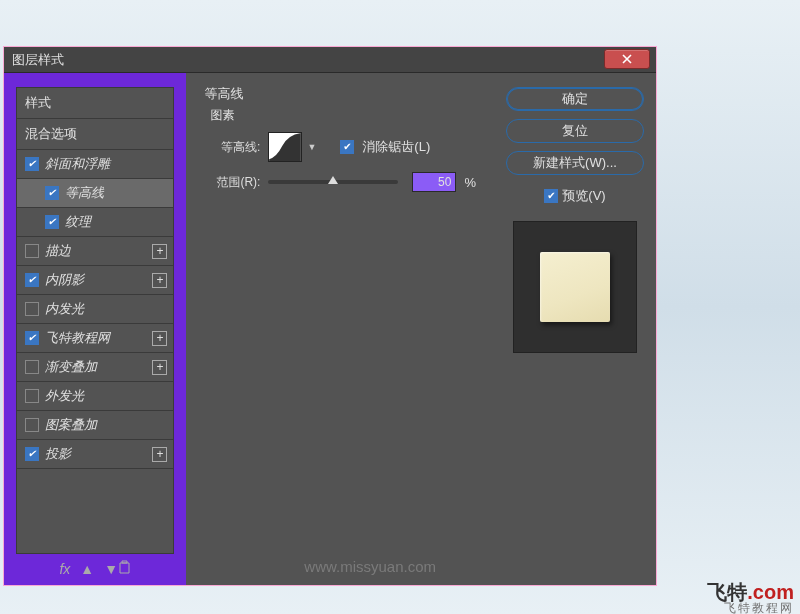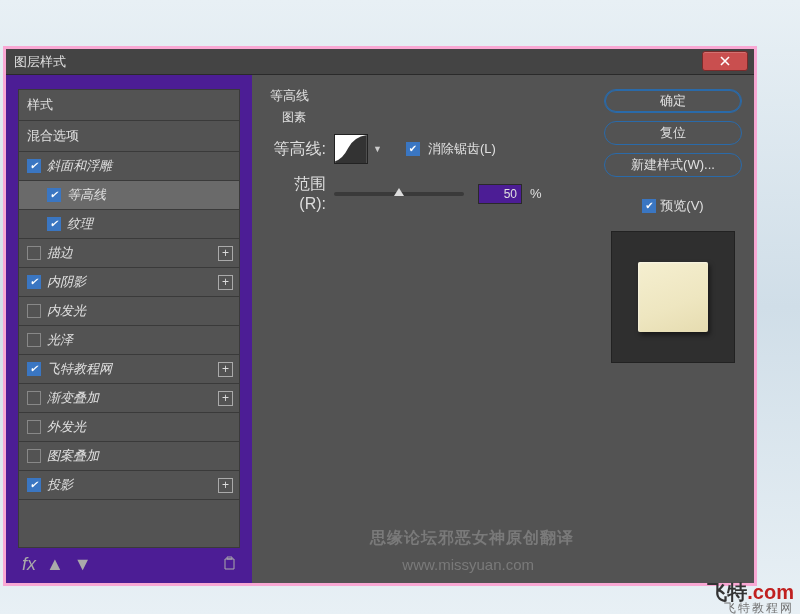--- a/index.html
+++ b/index.html
@@ -1,36 +1,36 @@
 <!DOCTYPE html>
 <html><head>
 <meta charset="utf-8">
 <style>
   * { box-sizing: border-box; margin: 0; padding: 0; font-family: "Microsoft YaHei", "SimSun", sans-serif; }
   body { background: linear-gradient(180deg, #e8f0f5 0%, #d0dee8 50%, #e8f0f5 100%); width: 800px; height: 614px; overflow: hidden; }
   .dialog {
-    position: absolute; left: 3px; top: 46px; width: 754px; height: 540px;
+    position: absolute; left: 3px; top: 46px; width: 654px; height: 540px;
     background: #535353; color: #e0e0e0;
-    border: 3px solid #f9a8d4;
+    border: 1px solid #f9a8d4;
   }
   .titlebar {
     height: 26px; background: #444; display: flex; align-items: center;
     justify-content: space-between; padding: 0 0 0 8px; font-size: 13px;
     border-bottom: 1px solid #2a2a2a;
   }
   .close-btn {
     width: 46px; height: 20px; background: #c94f4f;
     border: 1px solid #7a2a2a; border-radius: 3px;
     display: flex; align-items: center; justify-content: center;
     color: #fff; font-size: 11px; margin-right: 6px; margin-top: -2px;
     box-shadow: inset 0 1px 0 rgba(255,255,255,0.2);
   }
   .content { display: flex; height: calc(100% - 26px); }
   .left-panel {
-    width: 246px; background: #4c1d95; padding: 14px 12px 8px 12px;
+    width: 246px; background: #6d28d9; padding: 14px 12px 8px 12px;
     display: flex; flex-direction: column;
   }
   .styles-list { flex: 1; border: 1px solid #3a3a3a; background: #535353; }
   .list-header {
     font-size: 13px; padding: 6px 8px; border-bottom: 1px solid #3a3a3a;
     color: #e0e0e0;
   }
   .list-sub {
     font-size: 13px; padding: 6px 8px; border-bottom: 1px solid #3a3a3a;
     color: #e0e0e0;
@@ -48,50 +48,50 @@
     display: flex; align-items: center; justify-content: center; font-size: 10px;
   }
   .chk.checked { background: #c46a1b; border-color: #c46a1b; color: #fff; }
   .chk.checked::after { content: "✔"; font-size: 10px; line-height: 1; }
   .chk.blue.checked { background: #3a76c2; border-color: #3a76c2; }
   .plus-box {
     width: 15px; height: 15px; border: 1px solid #aaa; display: flex;
     align-items: center; justify-content: center; font-size: 12px; color: #ddd;
   }
   .bottom-bar {
-    display: flex; align-items: center; justify-content: space-between;
-    padding: 6px 4px 0 4px; color: #aaa; font-size: 18px;
+    display: flex; align-items: center; justify-content: center;
+    padding: 6px 4px 0 4px; color: #aaa; font-size: 14px;
   }
   .bottom-bar .icons { display: flex; gap: 10px; }
   .center-panel {
     flex: 1; padding: 12px 18px; font-size: 13px; color: #e0e0e0;
     position: relative;
   }
   .group { border: 0px solid #444; margin-bottom: 10px; }
   .group-title { font-size: 13px; margin-bottom: 4px; }
-  .group-sub { font-size: 12px; margin-left: 12px; margin-bottom: 8px; }
+  .group-sub { font-size: 12px; margin-left: 6px; margin-bottom: 8px; }
   .row { display: flex; align-items: center; gap: 8px; margin-bottom: 10px; }
-  .row-label { width: 56px; text-align: right; font-size: 16px; color: #ddd; }
+  .row-label { width: 56px; text-align: right; font-size: 12px; color: #ddd; }
   .contour-thumb {
     width: 34px; height: 30px; background: #fff; border: 1px solid #222;
     position: relative; overflow: hidden;
   }
   .contour-thumb svg { width: 100%; height: 100%; }
   .down-arrow { font-size: 9px; color: #ccc; margin-left: -3px; }
   .slider-track {
     width: 130px; height: 4px; background: #3a3a3a; position: relative;
     border-radius: 2px; margin-right: 6px;
   }
   .slider-thumb {
     position: absolute; top: -4px; width: 0; height: 0;
     border-left: 5px solid transparent; border-right: 5px solid transparent;
     border-bottom: 8px solid #ddd;
   }
   .num-input {
-    width: 44px; height: 20px; background: #4c1d95; border: 1px solid #2a2a2a;
+    width: 44px; height: 20px; background: #8b5cf6; border: 1px solid #2a2a2a;
     color: #e0e0e0; font-size: 12px; text-align: right; padding-right: 4px;
   }
   .watermark1 {
     position: absolute; bottom: 34px; right: 18px; color: #7a7a7a;
     font-size: 16px; font-weight: bold; letter-spacing: 1px;
   }
   .watermark2 {
     position: absolute; bottom: 10px; right: 58px; color: #7a7a7a;
     font-size: 15px; font-family: Arial, sans-serif;
   }
@@ -99,21 +99,21 @@
     width: 162px; padding: 14px 12px; display: flex; flex-direction: column;
     gap: 8px; align-items: center;
   }
   .btn {
     width: 138px; height: 24px; border: 1px solid #2a6aa9;
     background: #535353; color: #e0e0e0; font-size: 13px;
     border-radius: 12px; display: flex; align-items: center; justify-content: center;
   }
   .btn.primary { border-color: #2a6aa9; box-shadow: 0 0 0 1px #2a6aa9 inset; }
   .btn.wide { width: 138px; }
-  .preview-row { display: flex; align-items: center; gap: 4px; margin-top: 12px; font-size: 13px;}
+  .preview-row { display: flex; align-items: center; gap: 4px; margin-top: 4px; font-size: 13px;}
   .preview-box {
     width: 124px; height: 132px; background: #2f2f2f; margin-top: 8px;
     display: flex; align-items: center; justify-content: center;
     border: 1px solid #222;
   }
   .preview-swatch {
     width: 70px; height: 70px;
     background: linear-gradient(160deg, #f5efd0 0%, #eee6c0 60%, #e6dcb0 100%);
     box-shadow: 2px 3px 5px rgba(0,0,0,0.5), inset 1px 1px 2px rgba(255,255,255,0.5);
     border-radius: 2px;
@@ -173,26 +173,20 @@
               <div class="left">
                 <span class="chk blue checked"></span>
                 <span>内阴影</span>
               </div>
               <span class="plus-box">+</span>
             </div>
             <div class="style-item">
               <div class="left">
                 <span class="chk blue"></span>
                 <span>内发光</span>
-              </div>
-            </div>
-            <div class="style-item">
-              <div class="left">
-                <span class="chk blue"></span>
-                <span>光泽</span>
               </div>
             </div>
             <div class="style-item">
               <div class="left">
                 <span class="chk blue checked"></span>
                 <span>飞特教程网</span>
               </div>
               <span class="plus-box">+</span>
             </div>
             <div class="style-item">
@@ -256,21 +250,20 @@
         </div>
         <div class="row">
           <div class="row-label">范围(R):</div>
           <div class="slider-track">
             <div class="slider-thumb" style="left:calc(50% - 5px)"></div>
           </div>
           <input class="num-input" value="50" style="">
           <span>%</span>
         </div>
       </div>
-      <div class="watermark1">思缘论坛邪恶女神原创翻译</div>
       <div class="watermark2">www.missyuan.com</div>
     </div>
 
     <div class="right-panel">
       <div class="btn primary">确定</div>
       <div class="btn">复位</div>
       <div class="btn wide">新建样式(W)...</div>
       <div class="preview-row">
         <span class="chk blue checked"></span>
         <span>预览(V)</span>

